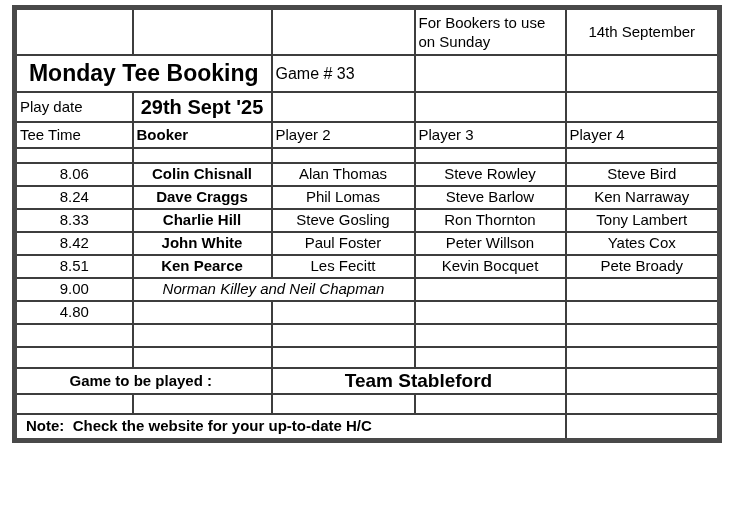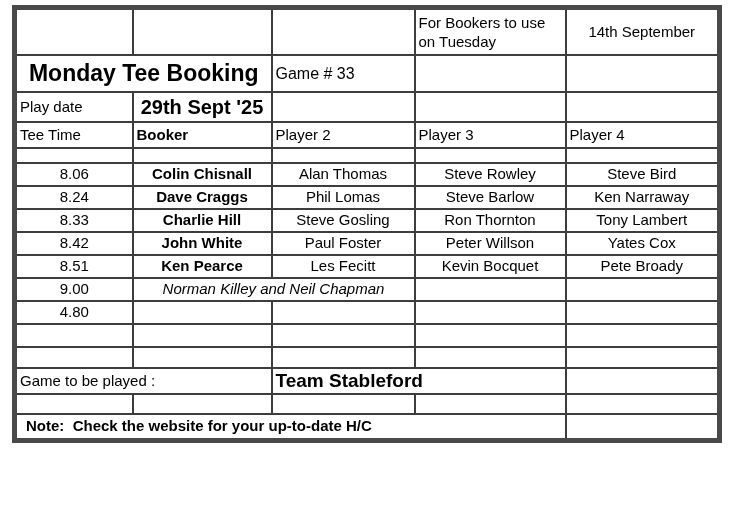--- a/index.html
+++ b/index.html
@@ -60,22 +60,23 @@
   .sheet-title {
     font-size: 23px;
     font-weight: bold;
     text-align: center;
   }
   .game-number { font-size: 16px; }
   .play-date-value { font-size: 20px; font-weight: bold; text-align: center; }
   .team-game {
     font-size: 19px;
     font-weight: bold;
-  }
-  .game-label { text-align: left; padding-right: 9px; }
+    text-align: center;
+  }
+  .game-label { text-align: center; padding-right: 9px; font-weight: bold; }
   .note-cell {
     font-weight: bold;
     white-space: pre-wrap;
     padding-left: 9px;
   }
 </style>
 </head>
 <body>
 
 <div class="sheet">
@@ -86,21 +87,21 @@
       <col style="width:143px">
       <col style="width:151px">
       <col style="width:154px">
     </colgroup>
 
     <tbody>
         <tr class="r-top">
       <td></td>
       <td></td>
       <td></td>
-      <td class="top-note left">For Bookers to use on Tuesday</td>
+      <td class="top-note left">For Bookers to use on Sunday</td>
       <td class="center">14th September</td>
     </tr>
 
     <tr class="r-title">
       <td colspan="2" class="sheet-title">Monday Tee Booking</td>
       <td class="game-number left">Game # 33</td>
       <td></td>
       <td></td>
     </tr>
 

